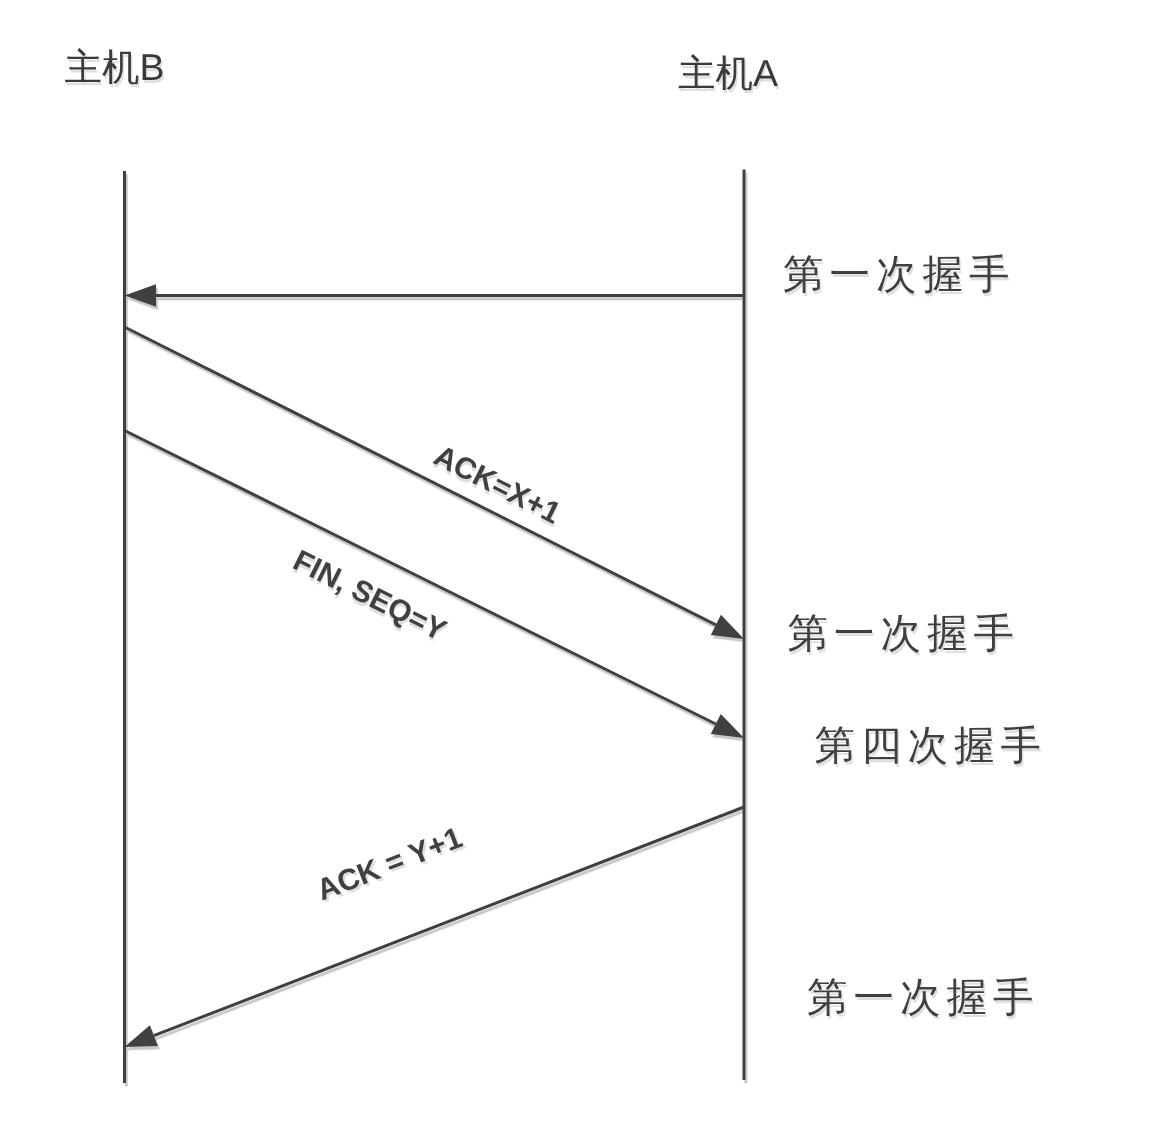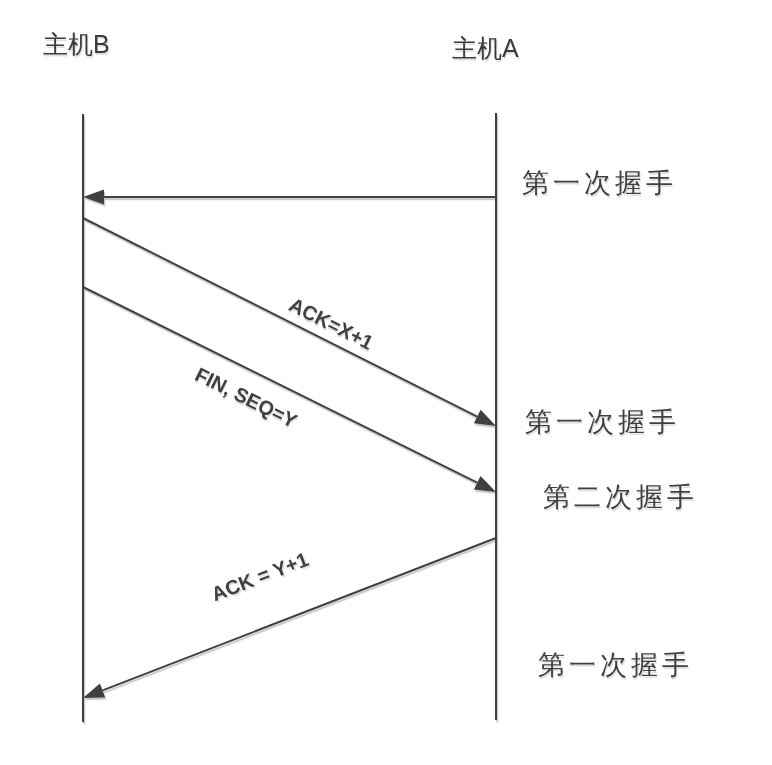--- a/index.html
+++ b/index.html
@@ -64,16 +64,16 @@
 
   <div class="host-label" id="host-0" style="left: 43px; top: 28px;">主机B</div>
   <div class="host-label" id="host-1" style="left: 452px; top: 32px;">主机A</div>
 
   <div class="msg-label" id="msg-1" style="left: 331px; top: 324px; transform: translate(-50%, -50%) rotate(26.8deg);">ACK=X+1</div>
   <div class="msg-label" id="msg-2" style="left: 246px; top: 398px; transform: translate(-50%, -50%) rotate(26.5deg);">FIN, SEQ=Y</div>
   <div class="msg-label" id="msg-3" style="left: 260px; top: 577px; transform: translate(-50%, -50%) rotate(-21.2deg);">ACK = Y+1</div>
 
   <div class="step-label" id="step-0" style="left: 522px; top: 183px; transform: translateY(-50%);">第一次握手</div>
   <div class="step-label" id="step-1" style="left: 525px; top: 422px; transform: translateY(-50%);">第一次握手</div>
-  <div class="step-label" id="step-2" style="left: 543px; top: 497px; transform: translateY(-50%);">第二次握手</div>
+  <div class="step-label" id="step-2" style="left: 543px; top: 497px; transform: translateY(-50%);">第四次握手</div>
   <div class="step-label" id="step-3" style="left: 538px; top: 665px; transform: translateY(-50%);">第一次握手</div>
 
 </div>
 
 </body></html>

